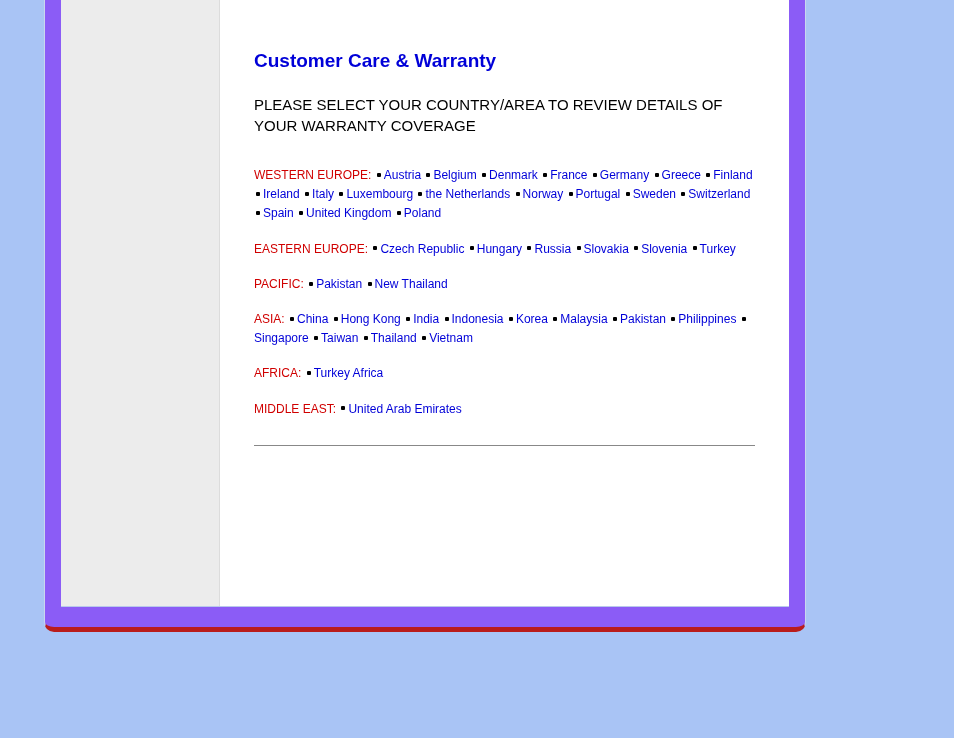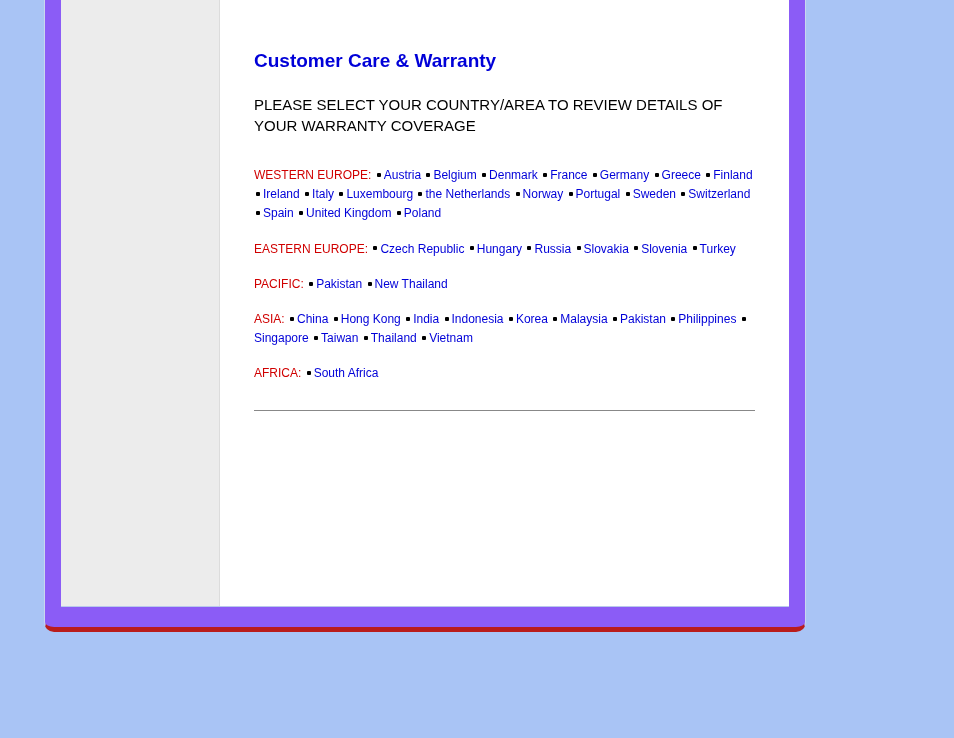--- a/index.html
+++ b/index.html
@@ -108,21 +108,22 @@
 
         <h1 class="title">Customer Care &amp; Warranty</h1>
 
         <p class="instruction">PLEASE SELECT YOUR COUNTRY/AREA TO REVIEW DETAILS OF YOUR WARRANTY COVERAGE</p>
 
         <div id="regions">
             <div class="region-block"><span class="region-label">WESTERN EUROPE:</span> <span class="bullet"></span><a class="country">Austria</a> <span class="bullet"></span><a class="country">Belgium</a> <span class="bullet"></span><a class="country">Denmark</a> <span class="bullet"></span><a class="country">France</a> <span class="bullet"></span><a class="country">Germany</a> <span class="bullet"></span><a class="country">Greece</a> <span class="bullet"></span><a class="country">Finland</a> <span class="bullet"></span><a class="country">Ireland</a> <span class="bullet"></span><a class="country">Italy</a> <span class="bullet"></span><a class="country">Luxembourg</a> <span class="bullet"></span><a class="country">the Netherlands</a> <span class="bullet"></span><a class="country">Norway</a> <span class="bullet"></span><a class="country">Portugal</a> <span class="bullet"></span><a class="country">Sweden</a> <span class="bullet"></span><a class="country">Switzerland</a> <span class="bullet"></span><a class="country">Spain</a> <span class="bullet"></span><a class="country">United Kingdom</a> <span class="bullet"></span><a class="country">Poland</a> </div>
             <div class="region-block"><span class="region-label">EASTERN EUROPE:</span> <span class="bullet"></span><a class="country">Czech Republic</a> <span class="bullet"></span><a class="country">Hungary</a> <span class="bullet"></span><a class="country">Russia</a> <span class="bullet"></span><a class="country">Slovakia</a> <span class="bullet"></span><a class="country">Slovenia</a> <span class="bullet"></span><a class="country">Turkey</a> </div>
             <div class="region-block"><span class="region-label">PACIFIC:</span> <span class="bullet"></span><a class="country">Pakistan</a> <span class="bullet"></span><a class="country">New Thailand</a> </div>
             <div class="region-block"><span class="region-label">ASIA:</span> <span class="bullet"></span><a class="country">China</a> <span class="bullet"></span><a class="country">Hong Kong</a> <span class="bullet"></span><a class="country">India</a> <span class="bullet"></span><a class="country">Indonesia</a> <span class="bullet"></span><a class="country">Korea</a> <span class="bullet"></span><a class="country">Malaysia</a> <span class="bullet"></span><a class="country">Pakistan</a> <span class="bullet"></span><a class="country">Philippines</a> <span class="bullet"></span><a class="country">Singapore</a> <span class="bullet"></span><a class="country">Taiwan</a> <span class="bullet"></span><a class="country">Thailand</a> <span class="bullet"></span><a class="country">Vietnam</a> </div>
-            <div class="region-block"><span class="region-label">AFRICA:</span> <span class="bullet"></span><a class="country">South Africa</a> </div>
+            <div class="region-block"><span class="region-label">AFRICA:</span> <span class="bullet"></span><a class="country">Turkey Africa</a> </div>
+            <div class="region-block"><span class="region-label">MIDDLE EAST:</span> <span class="bullet"></span><a class="country">United Arab Emirates</a> </div>
           </div>
 
         <hr class="rule">
 
       </div>
     </div>
   </div>
 </div>
 
 </body></html>

